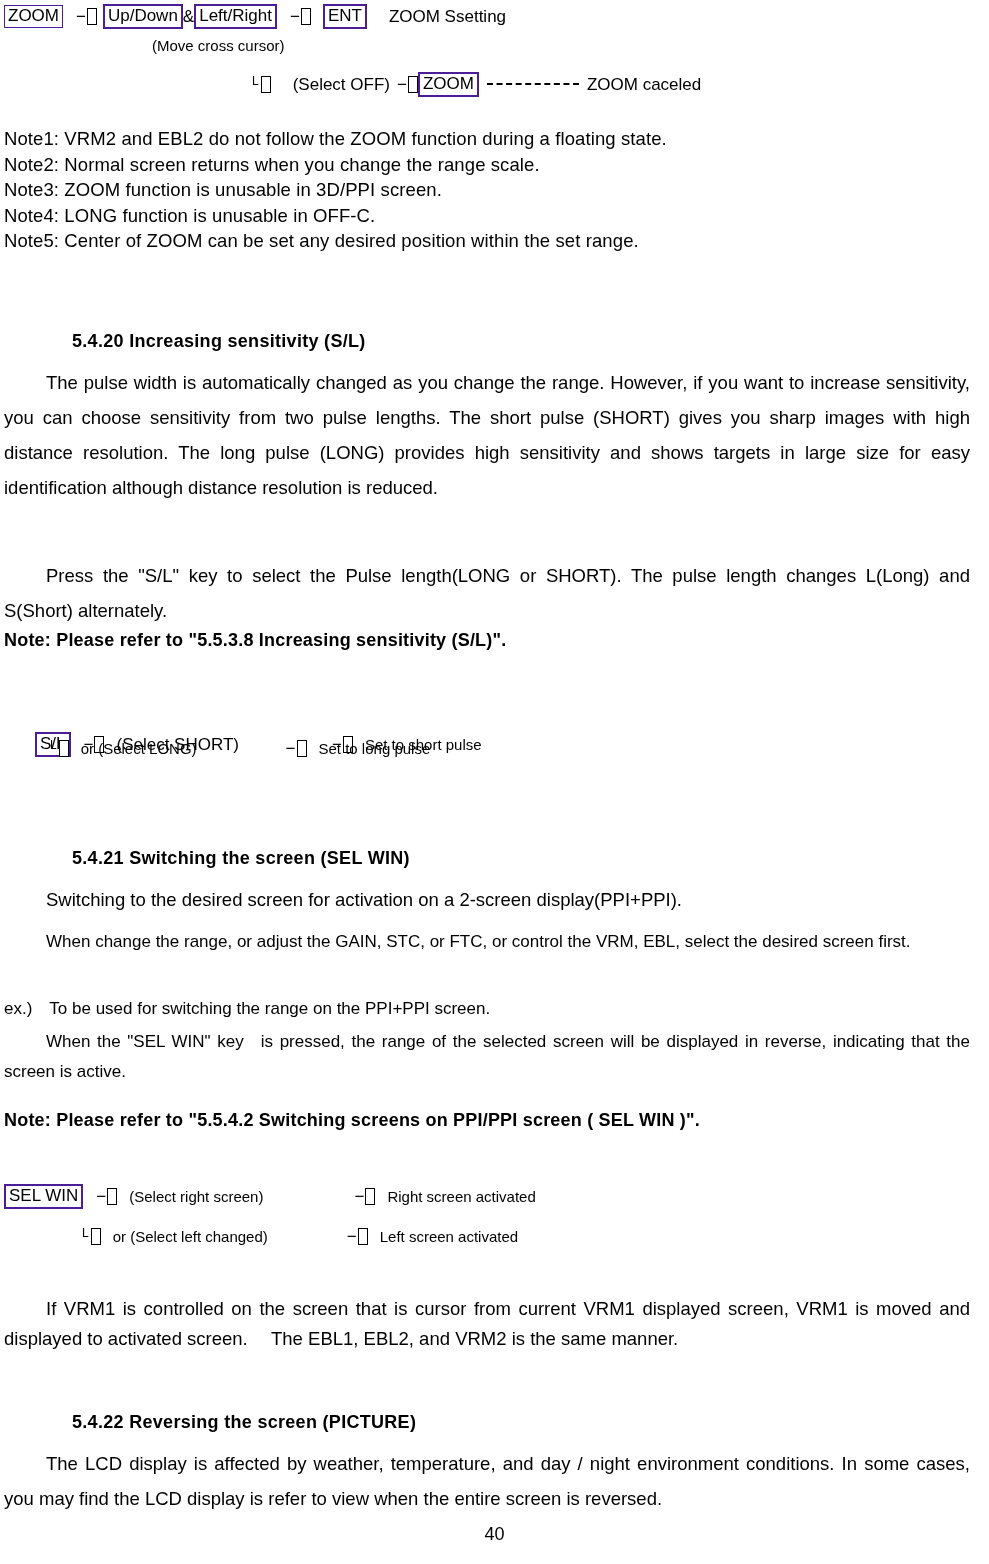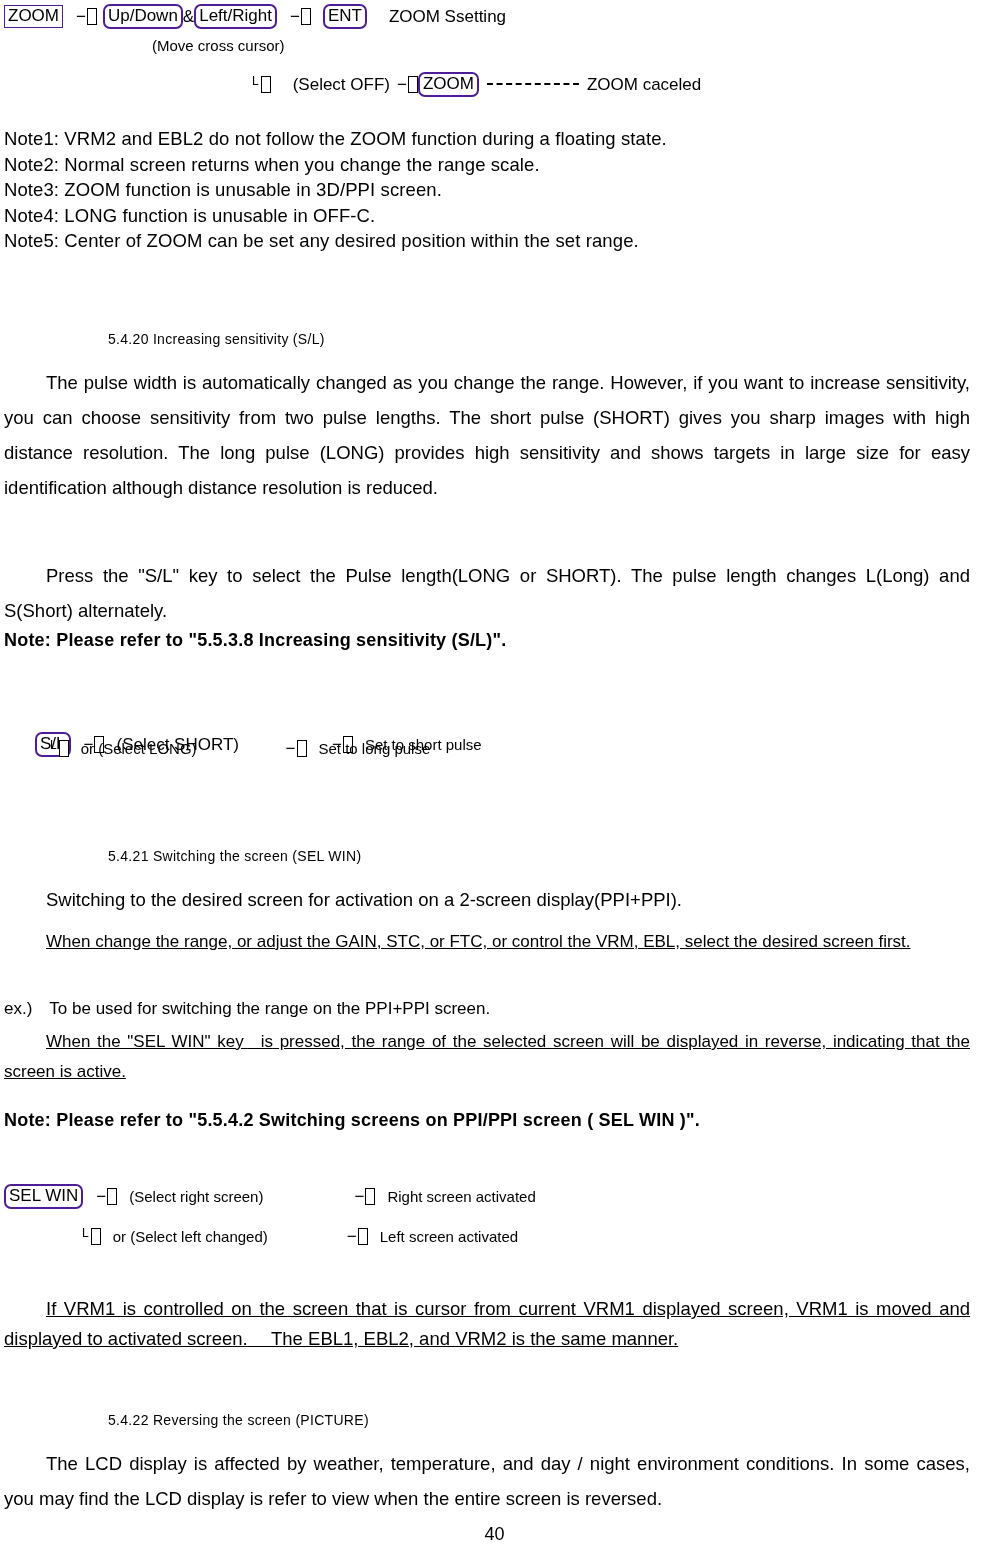--- a/index.html
+++ b/index.html
@@ -31,21 +31,21 @@
   }
   .keybox {
     display: inline-block;
     border: 6px solid #4c1d95;
     padding: 0px 3px 1px 3px;
     font-size: 17px;
     line-height: 20px;
     background: #fff;
   }
   .keybox.thin { border-width: 1.5px; }
-  .keybox.thick { border-width: 2.5px; border-radius: 7px; }
+  .keybox.thick { border-width: 2.5px; }
 
   .dash {
     display: inline-block;
     font-size: 17px;
     padding: 0 1px;
   }
   
   .tofu {
     display: inline-block;
     width: 8px;
@@ -87,36 +87,35 @@
   .note-line {
     font-size: 18.5px;
     line-height: 25.5px;
     letter-spacing: 0.1px;
     white-space: nowrap;
   }
 
   
   .heading {
     position: absolute;
-    font-size: 14px;
-    font-weight: normal;
+    font-size: 18px;
+    font-weight: bold;
     letter-spacing: 0.3px;
     white-space: nowrap;
-    margin-left: 36px;
   }
 
   
   .para {
     position: absolute;
     font-size: 18.5px;
     line-height: 35px;
     text-align: justify;
     text-justify: inter-word;
   }
-  .para.tight { line-height: 30px; text-decoration: underline; }
+  .para.tight { line-height: 30px; }
   .para .indent { display: inline-block; width: 42px; }
 
   .bold-note {
     position: absolute;
     font-size: 18px;
     font-weight: bold;
     white-space: nowrap;
     letter-spacing: 0.2px;
   }
 

